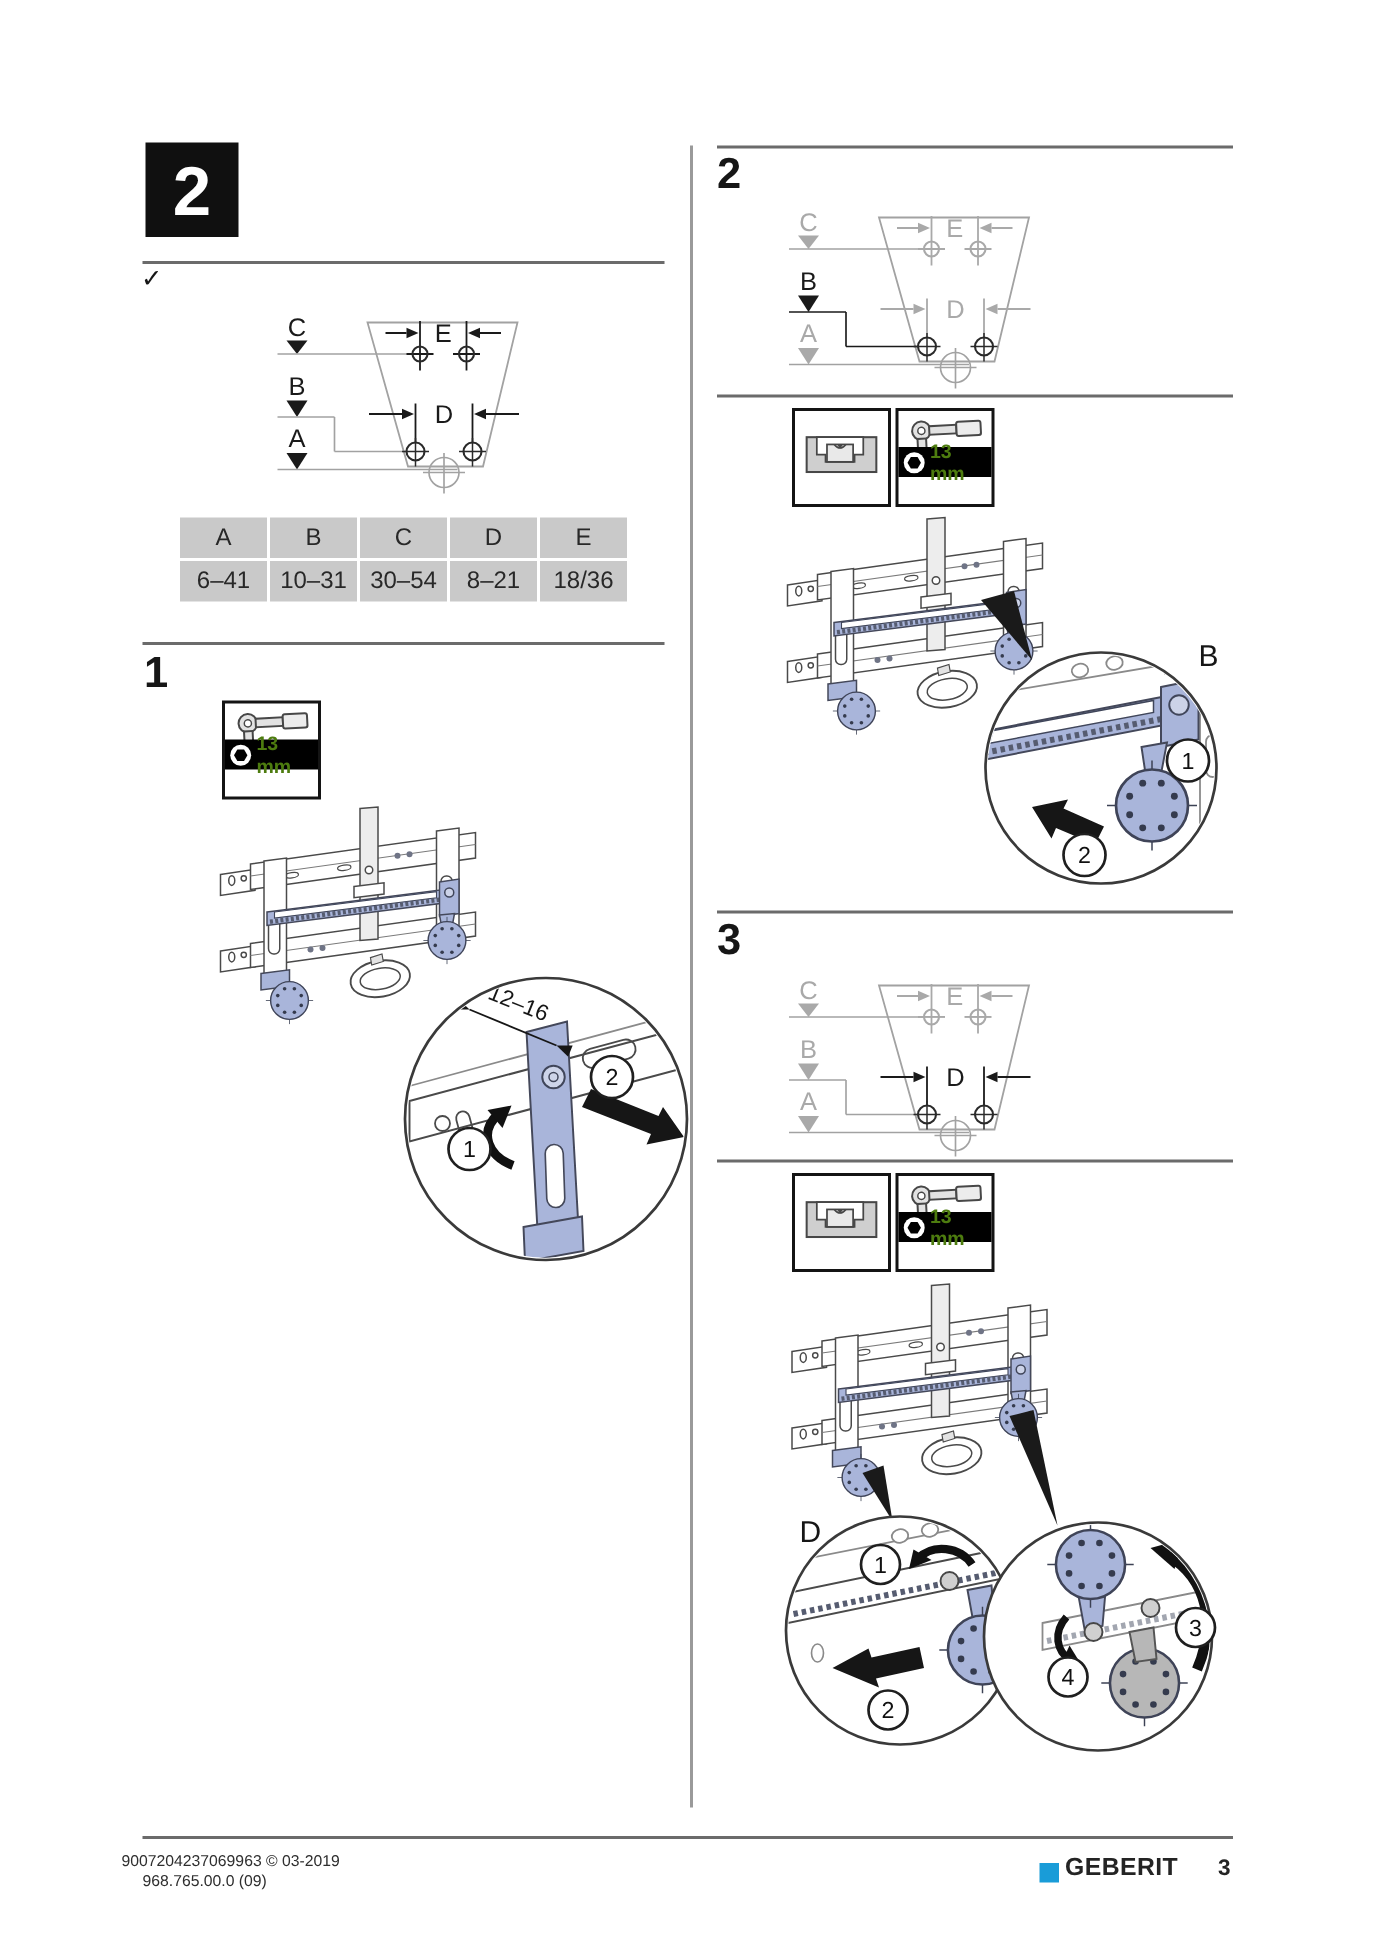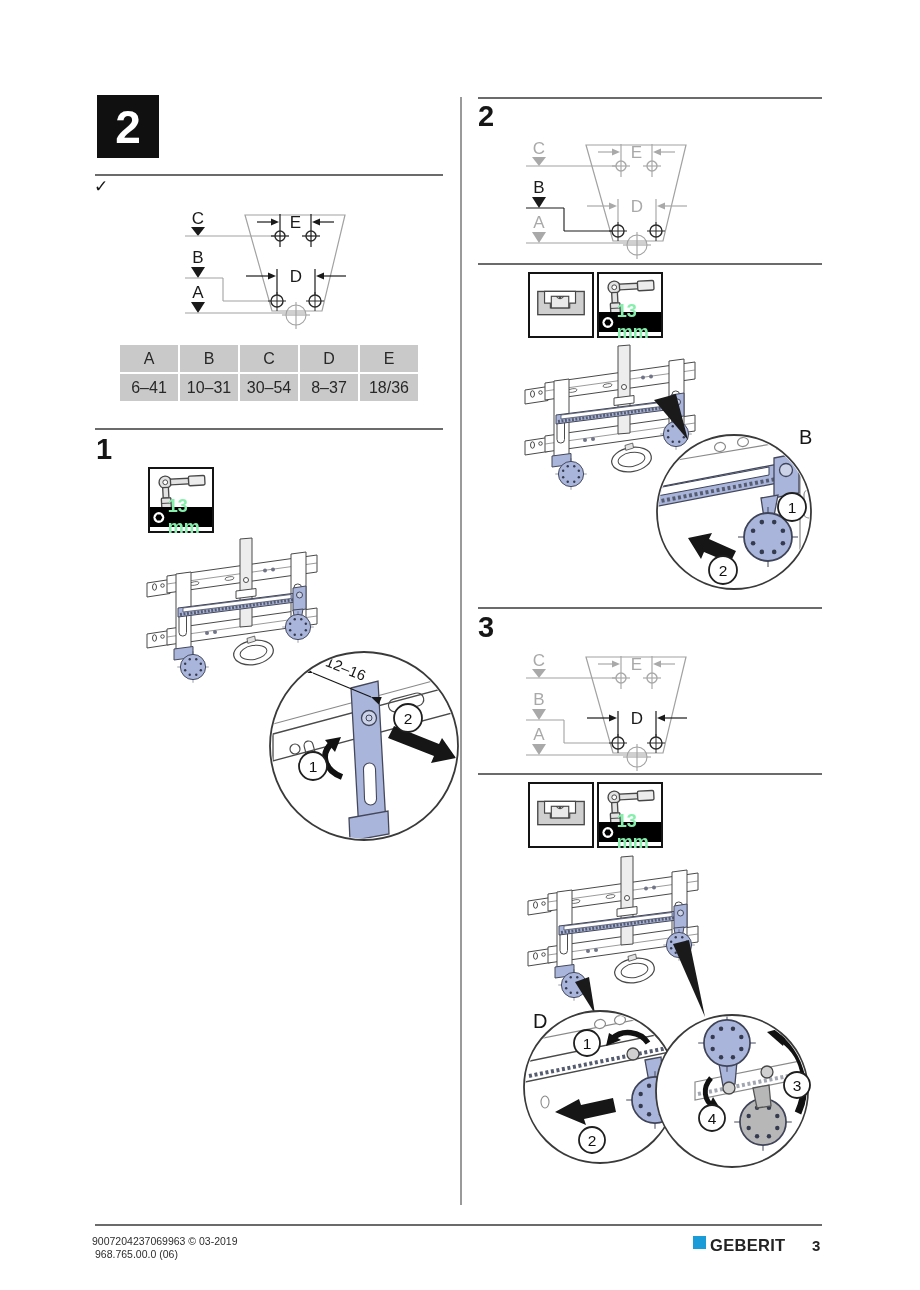--- a/index.html
+++ b/index.html
@@ -28,33 +28,33 @@
   .fade-E .g-E text{fill:#a9a9a9}.fade-E .g-E line{stroke:#a9a9a9}.fade-E .g-E .arr{fill:#a9a9a9}
   .fade-D .g-D text{fill:#a9a9a9}.fade-D .g-D line{stroke:#a9a9a9}.fade-D .g-D .arr{fill:#a9a9a9}
   .fade-upper .holeU{stroke:#a9a9a9}
   .hl-B .g-B line{stroke:#1a1a1a}
   
   .dim-table{position:absolute;left:120px;top:345px;display:grid;grid-template-columns:repeat(5,58px);grid-auto-rows:27px;gap:2px}
   .dim-table div{background:#c9c9c9;display:flex;align-items:center;justify-content:center;font-size:16px;color:#282828}
   
   .toolbox{position:absolute;width:66px;height:66px;border:2px solid #141414;background:#fff;box-sizing:border-box}
   .tool-art{position:absolute;left:1px;top:1px}
-  .tool-label{position:absolute;left:0;right:0;bottom:4px;height:20px;background:#000;color:#86efac;
-       display:flex;align-items:center;gap:3px;padding-left:3px;font-weight:bold;font-size:18px}
+  .tool-label{position:absolute;left:0;right:0;bottom:18px;height:20px;background:#000;color:#4d7c0f;
+       display:flex;align-items:center;gap:3px;padding-left:3px;font-weight:bold;font-size:13px}
   
   .illu{position:absolute}
   .illu .teeth{stroke:#565c70;stroke-width:4;stroke-dasharray:3 2.6;fill:none}
   .illu .callout{fill:#fff;stroke:#3a3a3a;stroke-width:1.8}
   .illu .step circle{fill:#fff;stroke:#1f1f1f;stroke-width:1.8}
   .illu .step text{font-size:15.5px;text-anchor:middle;fill:#111}
   .illu .lbl{font-size:20px;fill:#161616}
   .illu .curve{stroke:#111;fill:none}
   
   .footer-text{position:absolute;font-size:10.5px;line-height:13px;color:#2e2e2e}
-  .brand{position:absolute;display:flex;align-items:flex-start;gap:4px}
+  .brand{position:absolute;display:flex;align-items:flex-end;gap:4px}
   .brand-square{width:13px;height:13px;background:#199cd8}
   .brand-name{font-size:16.5px;font-weight:bold;letter-spacing:.3px;color:#242424}
   .page-num{position:absolute;font-size:15px;font-weight:bold;color:#242424}
 </style>
 </head>
 <body>
 
 <svg width="0" height="0" style="position:absolute">
 <defs>
   <g id="disc">
@@ -170,21 +170,21 @@
 
 <div class="dim-table">
   <div>A</div>
   <div>B</div>
   <div>C</div>
   <div>D</div>
   <div>E</div>
   <div>6–41</div>
   <div>10–31</div>
   <div>30–54</div>
-  <div>8–37</div>
+  <div>8–21</div>
   <div>18/36</div>
 </div>
 
 <div class="rule" style="left:95px;top:428px;width:348px"></div>
 <div class="heading" style="left:96px;top:435px">1</div>
 
 <div class="toolbox" style="left:148px;top:467px">
   <svg class="tool-art" width="60" height="42" viewBox="0 0 60 44">
     <g transform="rotate(-3 30 22)">
       <circle cx="14" cy="12" r="6.5" fill="#e2e2e2" stroke="#474747" stroke-width="1.4"></circle>
@@ -509,19 +509,19 @@
     <circle r="13"></circle>
       <text y="5.5">3</text>
   </g>
   <g class="step" transform="translate(207,268)">
     <circle r="13"></circle>
       <text y="5.5">4</text>
   </g>
 </svg>
 
 <div class="rule" style="left:95px;top:1224px;width:727px"></div>
-<div class="footer-text" style="left:92px;top:1235px">9007204237069963 © 03-2019</div>
-<div class="footer-text" style="left:95px;top:1248px">968.765.00.0 (06)</div>
+<div class="footer-text" style="left:81px;top:1235px">9007204237069963 © 03-2019</div>
+<div class="footer-text" style="left:95px;top:1248px">968.765.00.0 (09)</div>
 <div class="brand" style="left:693px;top:1236px">
   <div class="brand-square"></div>
   <div class="brand-name">GEBERIT</div>
 </div>
 <div class="page-num" style="left:812px;top:1237px">3</div>
 
 </body></html>

